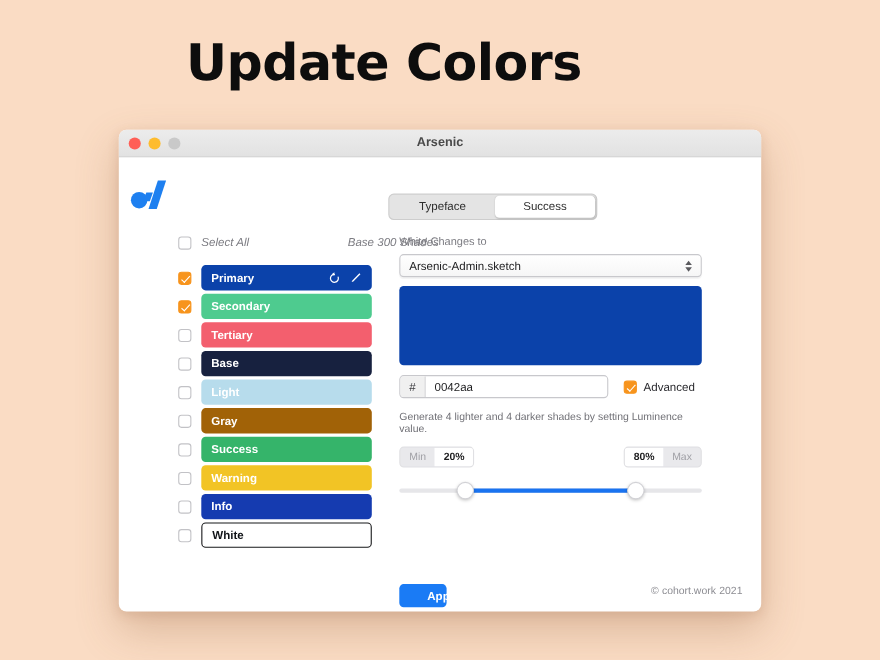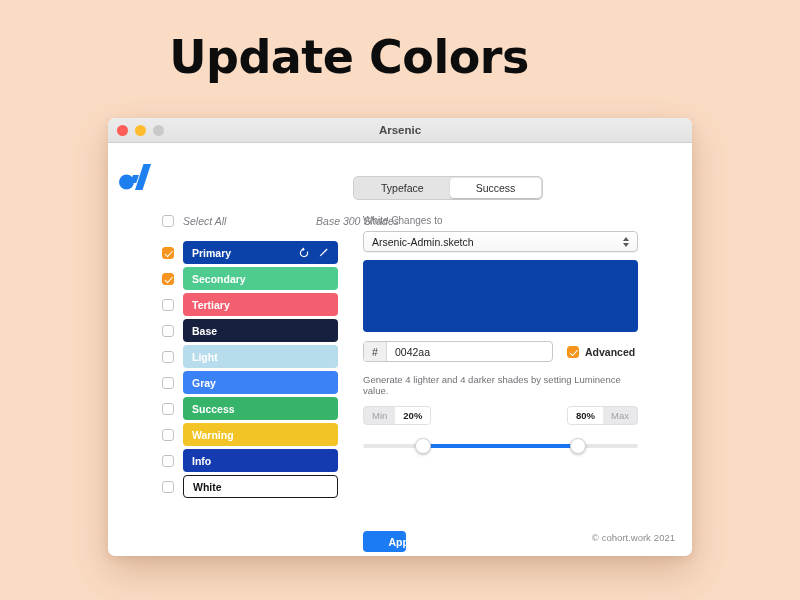--- a/index.html
+++ b/index.html
@@ -233,21 +233,20 @@
     display: flex;
     align-items: center;
     padding-left: 8px;
     font-size: 10.5px;
     color: #1d1d1f;
   }
   .adv-label {
     font-size: 10.5px;
     color: #2a2a2e;
     margin-left: 6px;
-    font-weight: bold;
   }
   .hex-row .cbox { margin-left: 14px; }
 
   .helper {
     margin-top: 12px;
     font-size: 9.5px;
     color: #707076;
   }
 
   
@@ -419,21 +418,21 @@
 
       <div class="swatch-row">
         <div class="cbox"></div>
         <div class="swatch light-text" style="background: rgb(183, 220, 236);">
           <span class="swatch-label">Light</span>
         </div>
       </div>
 
       <div class="swatch-row">
         <div class="cbox"></div>
-        <div class="swatch light-text" style="background: #3b82f6;">
+        <div class="swatch light-text" style="background: #a16207;">
           <span class="swatch-label">Gray</span>
         </div>
       </div>
 
       <div class="swatch-row">
         <div class="cbox"></div>
         <div class="swatch light-text" style="background: rgb(53, 180, 106);">
           <span class="swatch-label">Success</span>
         </div>
       </div>

